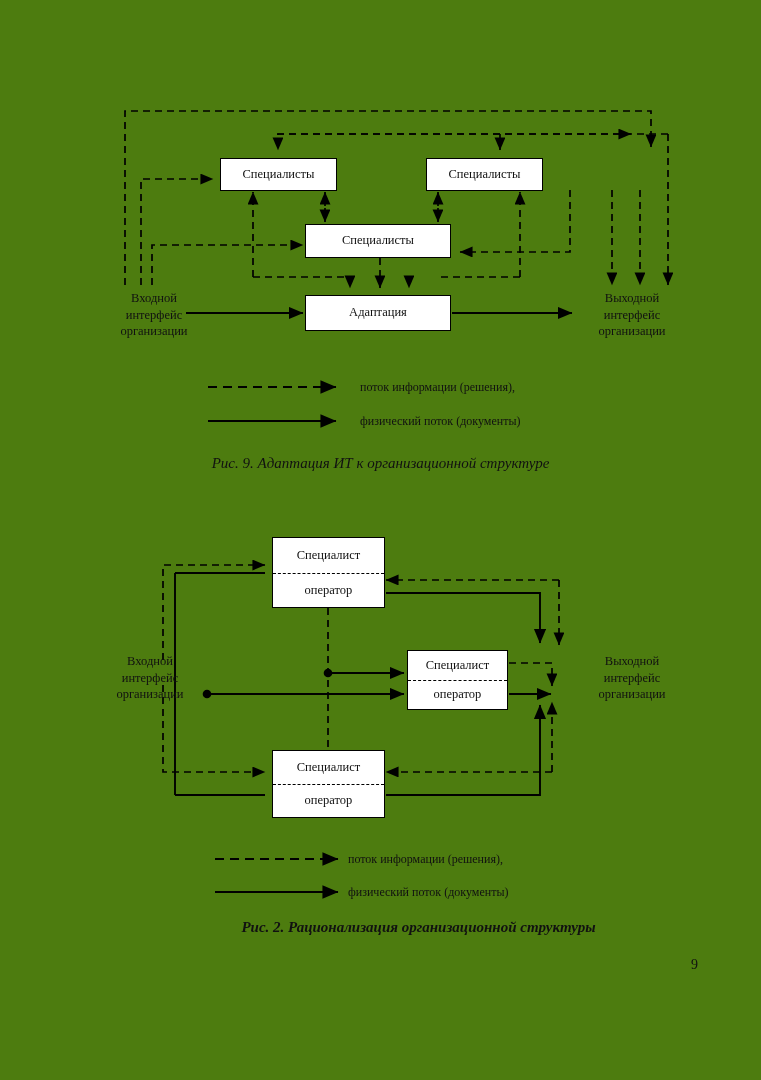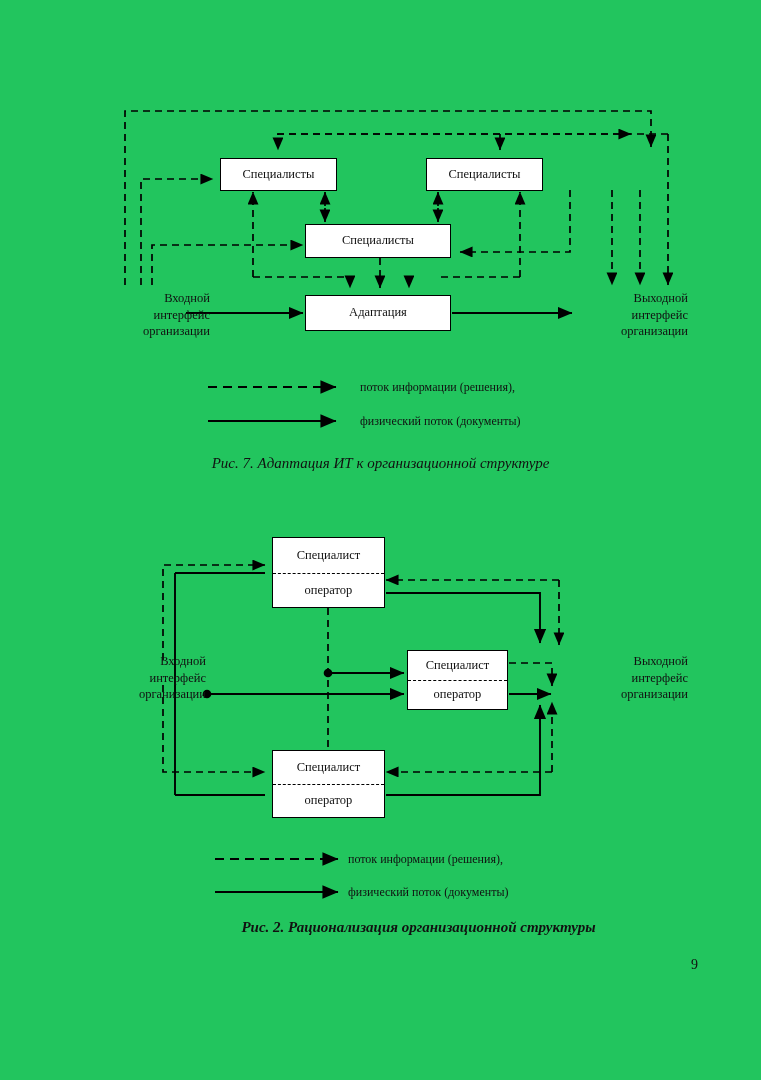--- a/index.html
+++ b/index.html
@@ -12,21 +12,21 @@
     width: 761px;
     height: 1080px;
     position: relative;
     font-family: "Liberation Serif", "DejaVu Serif", serif;
     color: #000000;
     overflow: hidden;
   }
   .page {
     position: absolute;
     inset: 0;
-    background: #22c55e;
+    background: #4d7c0f;
   }
 
   
   .figure {
     position: absolute;
     left: 0;
     width: 761px;
   }
   #figure-1 { top: 0px; height: 500px; }
   #figure-2 { top: 500px; height: 480px; padding-left: 38px; }
@@ -63,21 +63,21 @@
     right: 0;
     height: 0;
     border-top: 1.6px dashed #000;
   }
 
   
   .iotext {
     position: absolute;
     font-size: 12.5px;
     line-height: 1.32;
-    text-align: right;
+    text-align: center;
     color: #111;
     white-space: nowrap;
   }
 
   
   .legend {
     position: absolute;
     width: 761px;
     left: 0;
   }
@@ -235,21 +235,21 @@
         <path d="M208,41 L336,41" stroke="#000" stroke-width="2.1" fill="none" marker-end="url(#ahL1)"></path>
       </svg>
       <div class="legend-row" style="left:0; top:7px;">
         <span class="legend-label" style="left:360px;">поток информации (решения),</span>
       </div>
       <div class="legend-row" style="left:0; top:41px;">
         <span class="legend-label" style="left:360px;">физический поток (документы)</span>
       </div>
     </div>
 
-    <div class="caption" style="top:455px;">Рис. 7. Адаптация ИТ к организационной структуре</div>
+    <div class="caption" style="top:455px;">Рис. 9. Адаптация ИТ к организационной структуре</div>
   </div>
 
   <div class="figure" id="figure-2">
 
     <svg class="fig-svg" width="761" height="480" viewBox="0 0 761 480">
       <defs>
         <marker id="ah2" markerWidth="9" markerHeight="9" refX="7.4" refY="3.2" orient="auto" markerUnits="strokeWidth">
           <path d="M0,0 L7.6,3.2 L0,6.4 z" fill="#000"></path>
         </marker>
       </defs>

